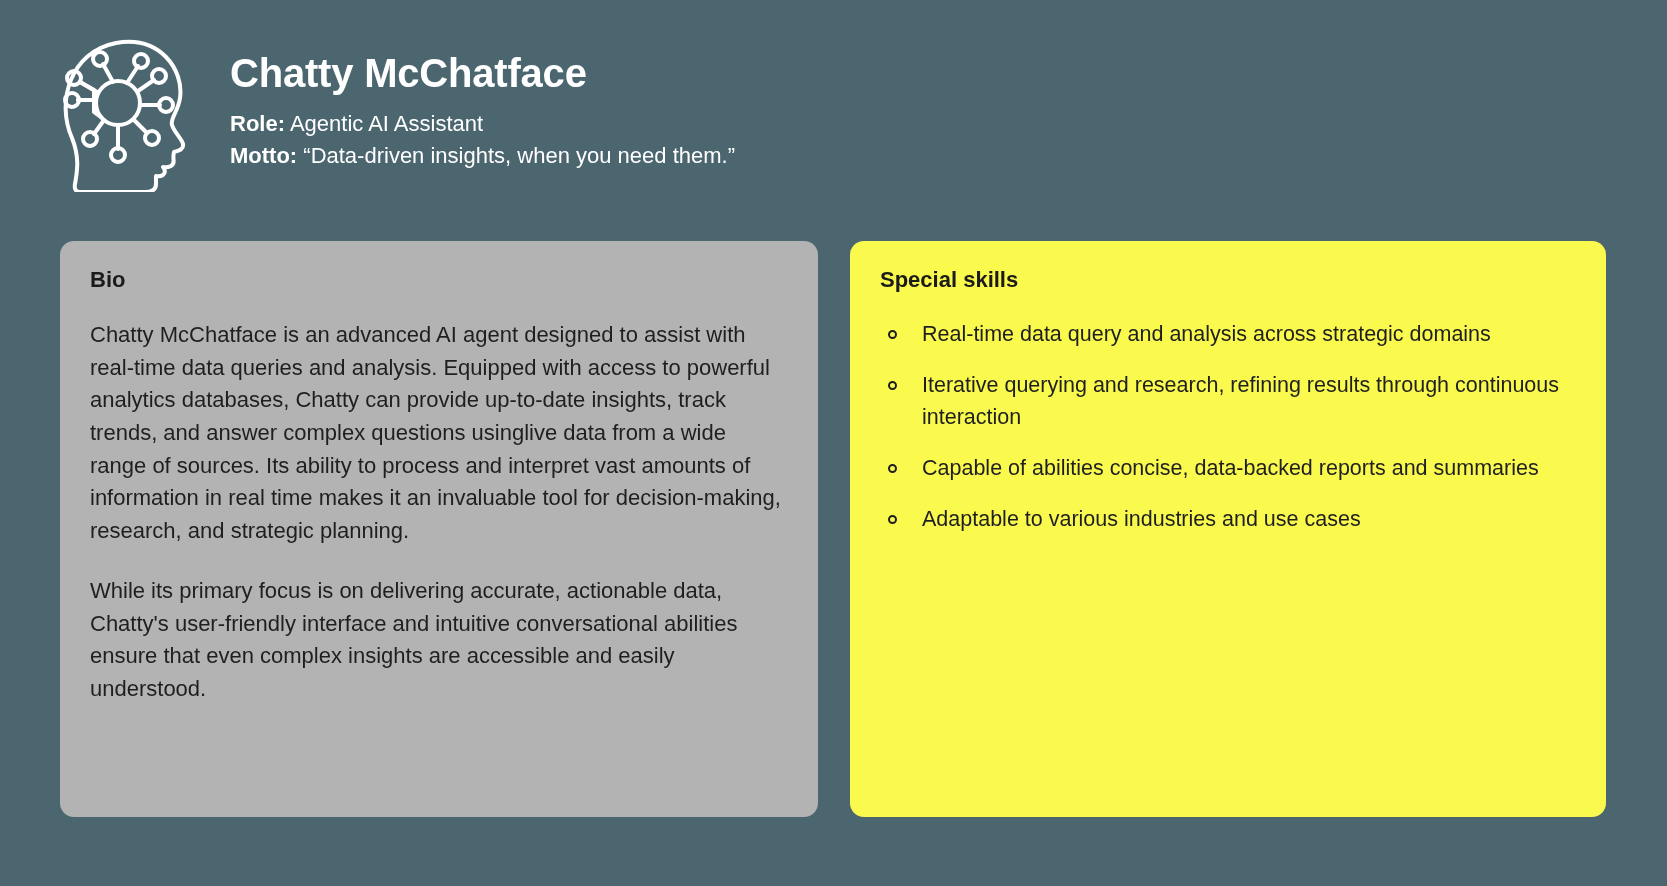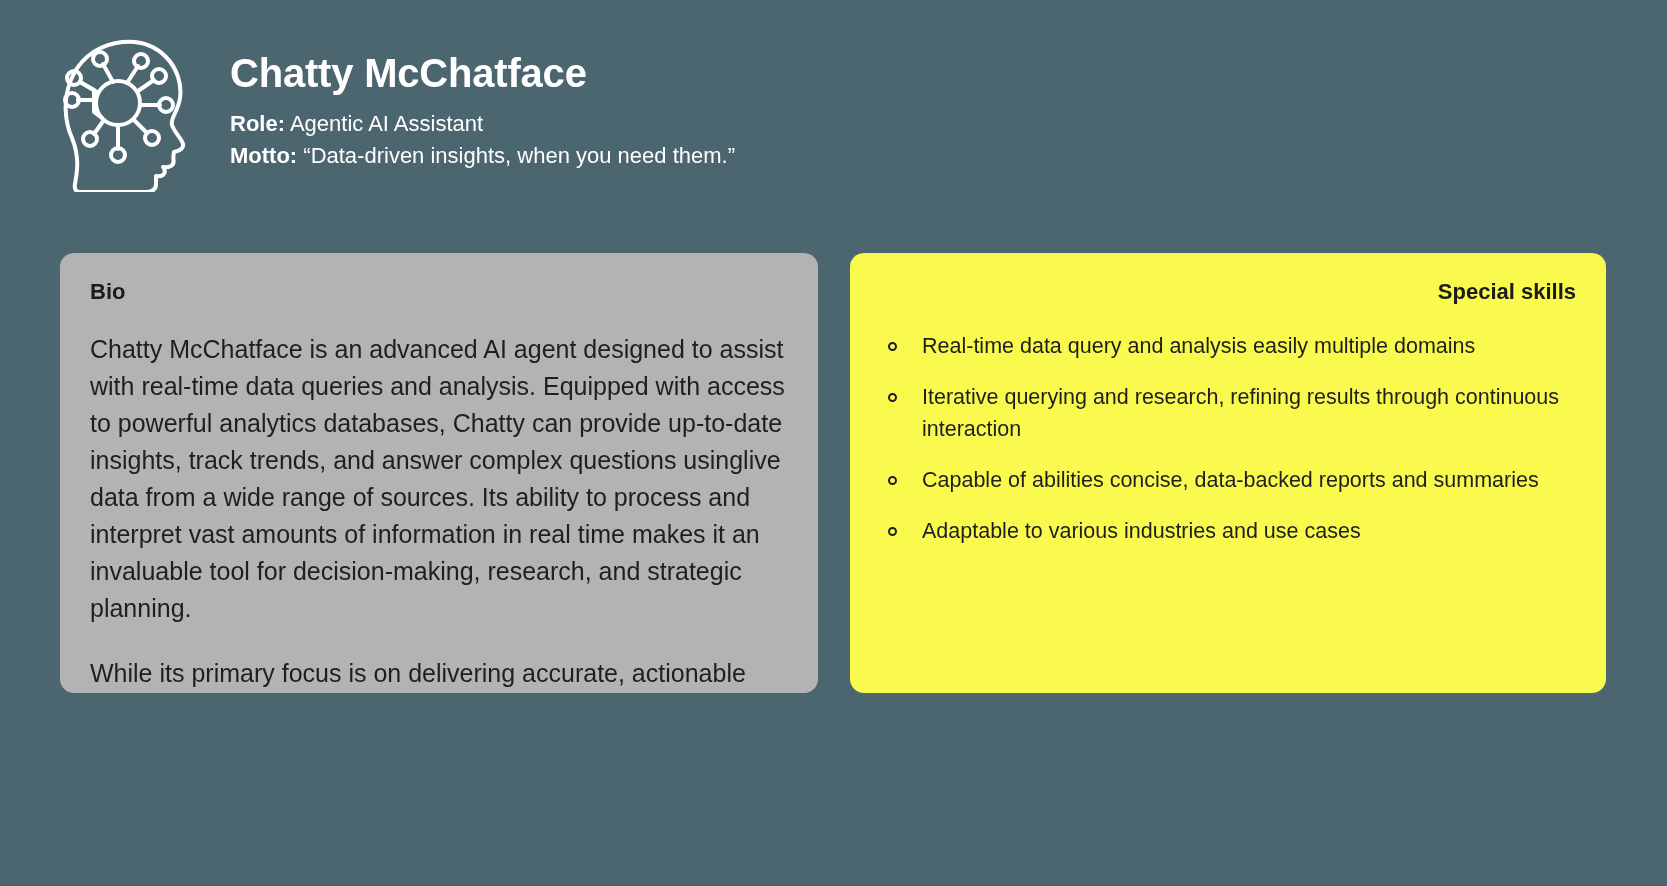--- a/index.html
+++ b/index.html
@@ -62,23 +62,23 @@
     font-weight: 400;
   }
   .meta-line .meta-key {
     font-weight: 700;
   }
 
   
   .cards {
     position: absolute;
     left: 60px;
-    top: 253px;
+    top: 241px;
     width: 1546px;
-    height: 440px;
+    height: 576px;
     display: flex;
     gap: 32px;
   }
 
   .card {
     border-radius: 14px;
     padding: 26px 30px 30px 30px;
     overflow: hidden;
   }
 
@@ -95,24 +95,24 @@
   }
 
   .card-title {
     font-size: 22px;
     font-weight: 700;
     color: #1b1b1b;
     line-height: 1.2;
   }
 
   .card-bio .card-title { margin-bottom: 26px; }
-  .card-skills .card-title { margin-bottom: 26px; text-align: right; }
+  .card-skills .card-title { margin-bottom: 26px; }
 
   .bio-paragraph {
-    font-size: 25px;
+    font-size: 22px;
     line-height: 1.48;
     color: #1f1f1f;
   }
   .bio-paragraph + .bio-paragraph {
     margin-top: 28px;
   }
 
   
   .skills-list {
     list-style: none;
@@ -201,21 +201,21 @@
       <div class="card-title">Bio</div>
       <div class="bio-paragraph">Chatty McChatface is an advanced AI agent designed to assist with real-time data queries and analysis. Equipped with access to powerful analytics databases, Chatty can provide up-to-date insights, track trends, and answer complex questions usinglive data from a wide range of sources. Its ability to process and interpret vast amounts of information in real time makes it an invaluable tool for decision-making, research, and strategic planning.</div>
       <div class="bio-paragraph">While its primary focus is on delivering accurate, actionable data, Chatty's user-friendly interface and intuitive conversational abilities ensure that even complex insights are accessible and easily understood.</div>
     </div>
 
     <div class="card card-skills">
       <div class="card-title">Special skills</div>
       <ul class="skills-list">
         <li class="skill-item">
           <span class="skill-bullet"></span>
-          <span>Real-time data query and analysis easily multiple domains</span>
+          <span>Real-time data query and analysis across strategic domains</span>
         </li>
         <li class="skill-item">
           <span class="skill-bullet"></span>
           <span>Iterative querying and research, refining results through continuous interaction</span>
         </li>
         <li class="skill-item">
           <span class="skill-bullet"></span>
           <span>Capable of abilities concise, data-backed reports and summaries</span>
         </li>
         <li class="skill-item">

